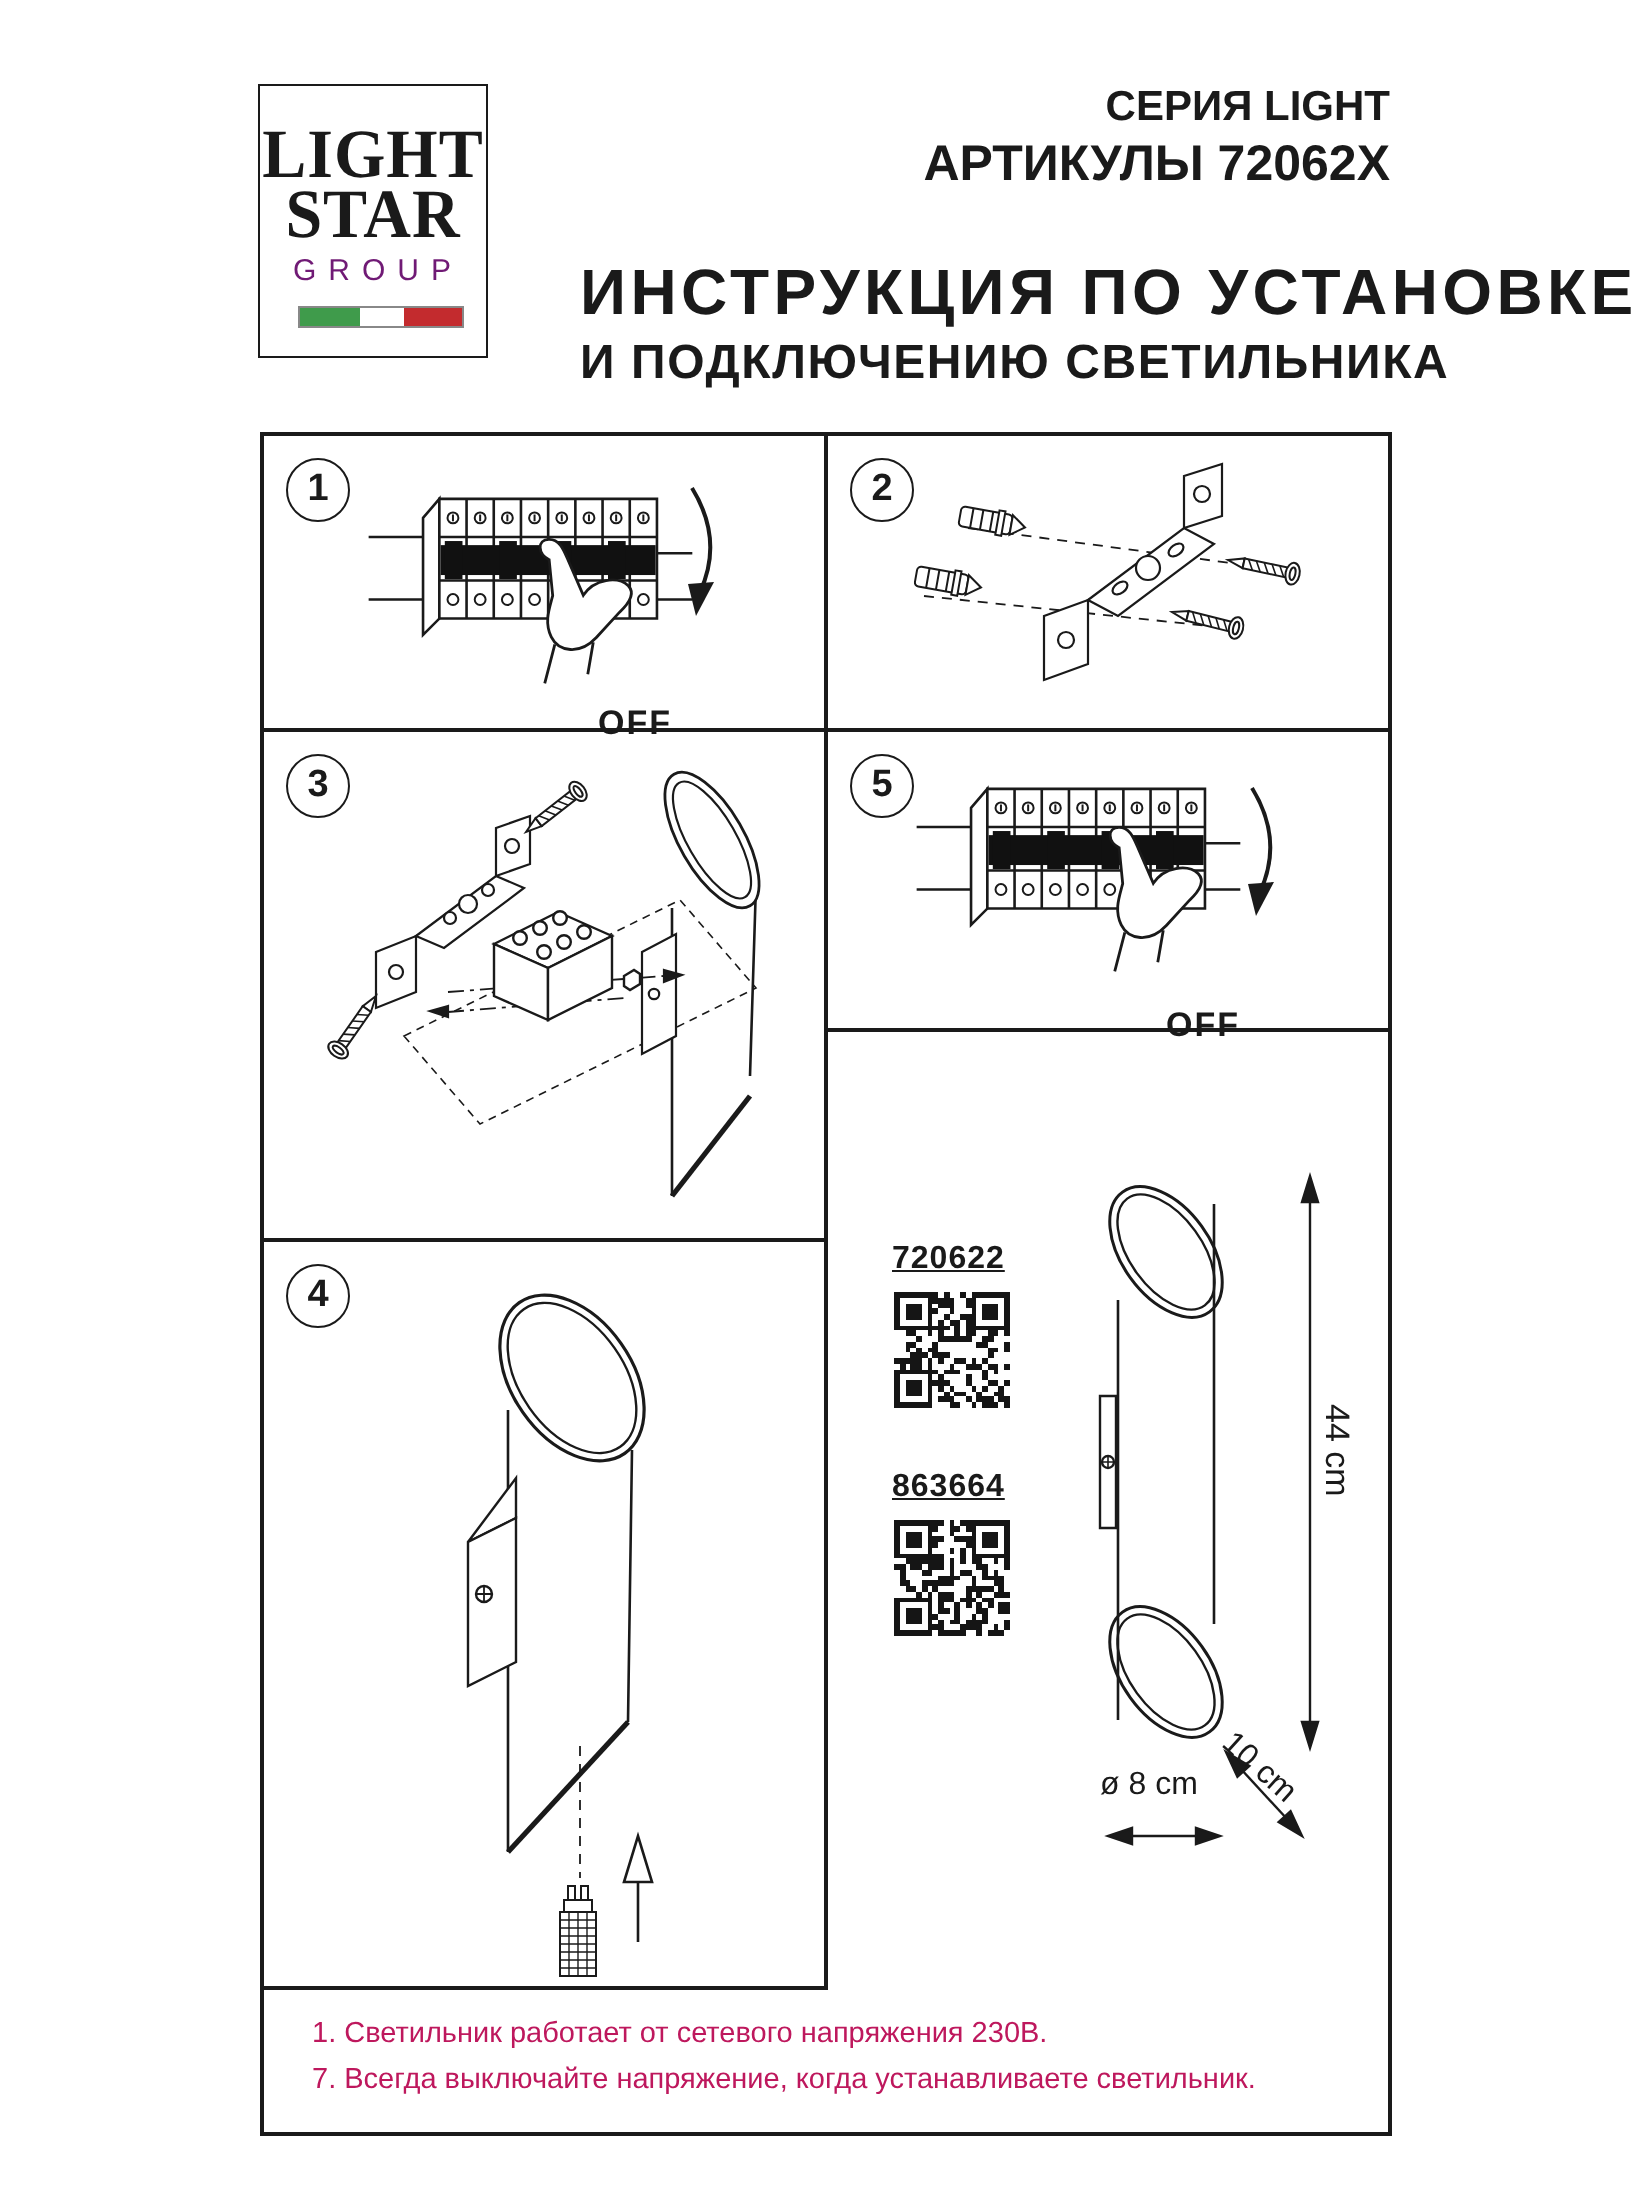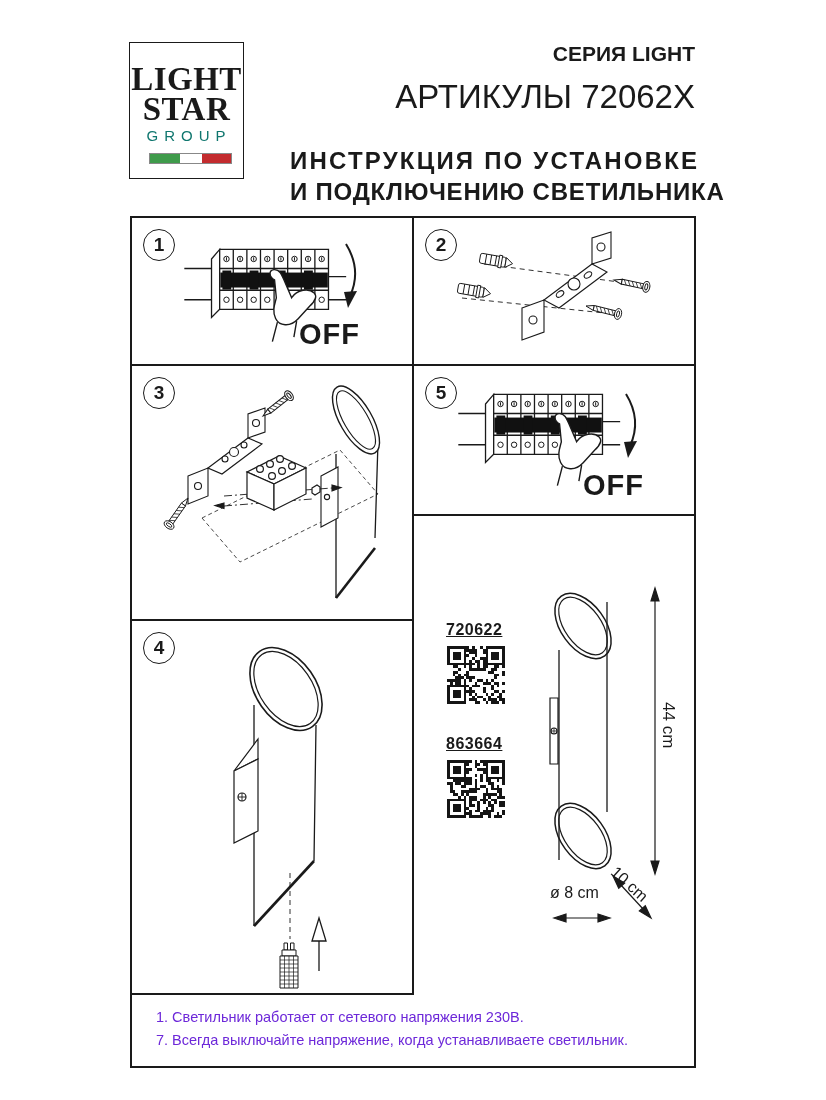--- a/index.html
+++ b/index.html
@@ -4,29 +4,29 @@
 <style>
   html,body{margin:0;padding:0;background:#fff;}
   .sheet{position:relative;width:826px;height:1100px;background:#fff;overflow:hidden;
          font-family:"Liberation Sans",sans-serif;color:#1a1a1a;}
   
   .logo{position:absolute;left:129px;top:42px;width:113px;height:135px;
         border:1.5px solid #1a1a1a;text-align:center;}
   .logo-word{font-family:"Liberation Serif",serif;font-weight:bold;font-size:33px;
              line-height:30px;letter-spacing:.5px;transform:scaleY(1.05);}
   .logo-word.first{margin-top:20px;}
-  .logo-group{font-size:15px;letter-spacing:6px;margin-top:4px;margin-left:5px;color:#0f766e;}
+  .logo-group{font-size:15px;letter-spacing:6px;margin-top:4px;margin-left:5px;color:#701a75;}
   .flag{position:absolute;left:19px;bottom:14px;width:81px;height:9px;
         border:1px solid #888;display:flex;}
   .flag i{display:block;height:100%;}
   
   .hdr{position:absolute;left:290px;top:42px;width:405px;text-align:right;}
   .hdr-series{font-size:21px;font-weight:bold;}
-  .hdr-articles{font-size:33px;font-weight:normal;margin-top:12px;}
-  .hdr-title1{font-size:24px;font-weight:bold;letter-spacing:2.2px;margin-top:31px;white-space:nowrap;}
+  .hdr-articles{font-size:25px;font-weight:bold;margin-top:2px;}
+  .hdr-title1{font-size:32px;font-weight:bold;letter-spacing:2.2px;margin-top:31px;white-space:nowrap;}
   .hdr-title2{font-size:24px;font-weight:bold;letter-spacing:.8px;margin-top:3px;white-space:nowrap;}
   
   .grid{position:absolute;left:130px;top:216px;width:566px;height:852px;
         border:2px solid #1a1a1a;box-sizing:border-box;}
   .line{position:absolute;background:#1a1a1a;}
   .v1{left:280px;top:0;width:2px;height:777px;}
   .h1{left:0;top:146px;width:562px;height:2px;}
   .h2{left:282px;top:296px;width:280px;height:2px;}
   .h3{left:0;top:401px;width:280px;height:2px;}
   .h4{left:0;top:775px;width:282px;height:2px;}
@@ -34,40 +34,40 @@
   .p1{left:0;top:0;width:280px;height:146px;}
   .p2{left:282px;top:0;width:280px;height:146px;}
   .p3{left:0;top:148px;width:280px;height:253px;}
   .p5{left:282px;top:148px;width:280px;height:148px;}
   .p4{left:0;top:403px;width:280px;height:372px;}
   .rcol{left:282px;top:298px;width:280px;height:550px;}
   .note{left:0;top:777px;width:562px;height:71px;}
   .num{position:absolute;left:11px;top:11px;width:30px;height:30px;border:1.6px solid #1a1a1a;
        border-radius:50%;display:flex;align-items:center;justify-content:center;
        font-size:19px;font-weight:600;background:#fff;}
-  .off{position:absolute;font-size:29px;font-weight:600;letter-spacing:1px;}
+  .off{position:absolute;font-size:17px;font-weight:600;letter-spacing:1px;margin-top:34px;}
   .off-1{left:167px;top:100px;}
   .off-5{left:169px;top:103px;}
   .art{position:absolute;left:0;top:0;width:100%;height:100%;}
   
   .art-label{position:absolute;font-size:16px;font-weight:bold;letter-spacing:.5px;text-decoration:underline;}
   .lbl-1{left:32px;top:105px;}
   .lbl-2{left:32px;top:219px;}
   .qr{position:absolute;width:58px;height:58px;display:grid;
       grid-template-columns:repeat(21,1fr);grid-template-rows:repeat(21,1fr);}
   .qr-1{left:33px;top:130px;}
   .qr-2{left:33px;top:244px;}
   .qr i{display:block;}
   .qr i.b{background:#151515;}
   .dim{position:absolute;font-size:16px;white-space:nowrap;}
   .dim-44{left:264px;top:186px;font-size:17px;transform:rotate(90deg);transform-origin:left top;}
   .dim-d8{left:136px;top:368px;width:62px;text-align:left;}
   .dim-10{left:205px;top:347px;transform:rotate(42deg);transform-origin:left top;}
   
-  .note-text{position:absolute;left:24px;top:11px;font-size:14.5px;line-height:23px;color:#6d28d9;}
+  .note-text{position:absolute;left:24px;top:11px;font-size:14.5px;line-height:23px;color:#be185d;}
   svg *{vector-effect:non-scaling-stroke;}
 </style>
 </head>
 <body>
 
 <svg width="0" height="0" style="position:absolute" aria-hidden="true">
   <defs>
     <g id="breaker" stroke="#1a1a1a" stroke-width="1.3" fill="none">
       <path d="M-26,36 H14 M-26,82 H14 M186,48 H212 M186,82 H212"></path>
       <polygon points="14,22 26,8 26,96 14,108" fill="#fff"></polygon>

